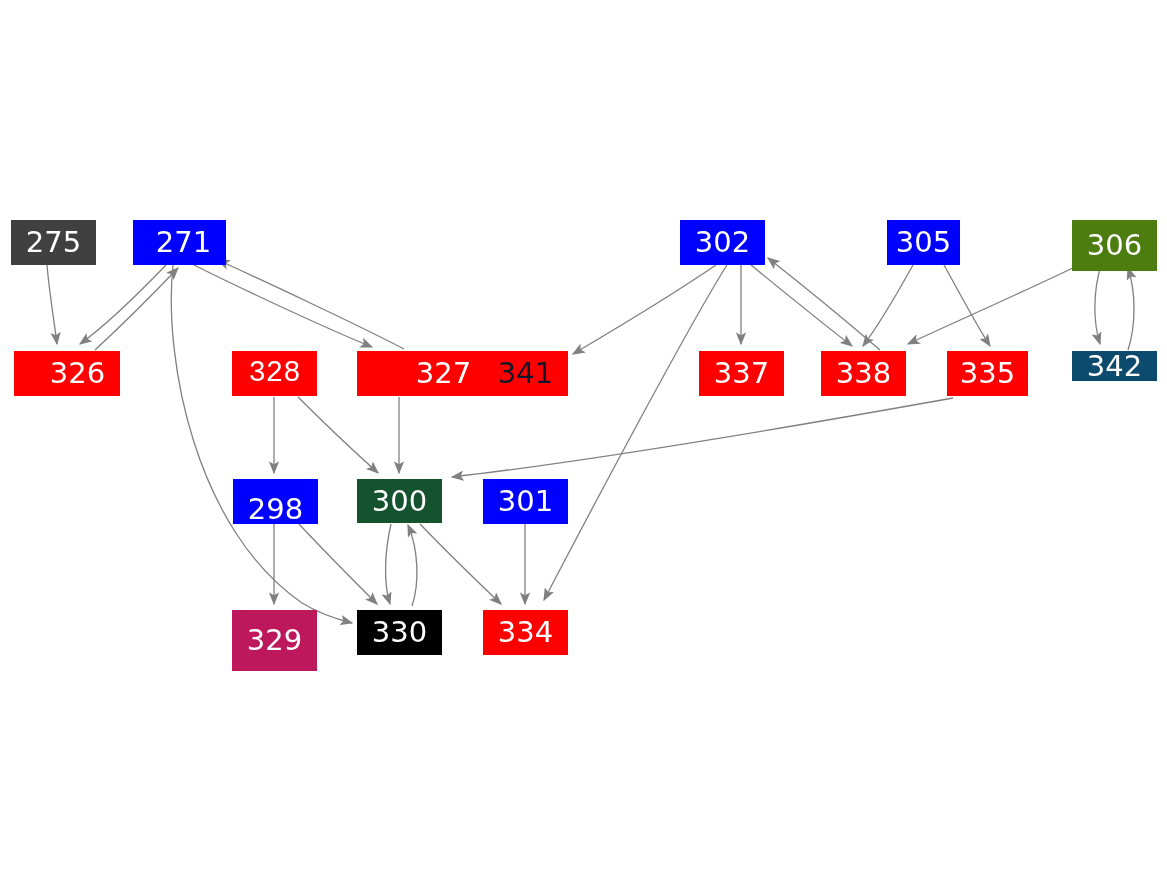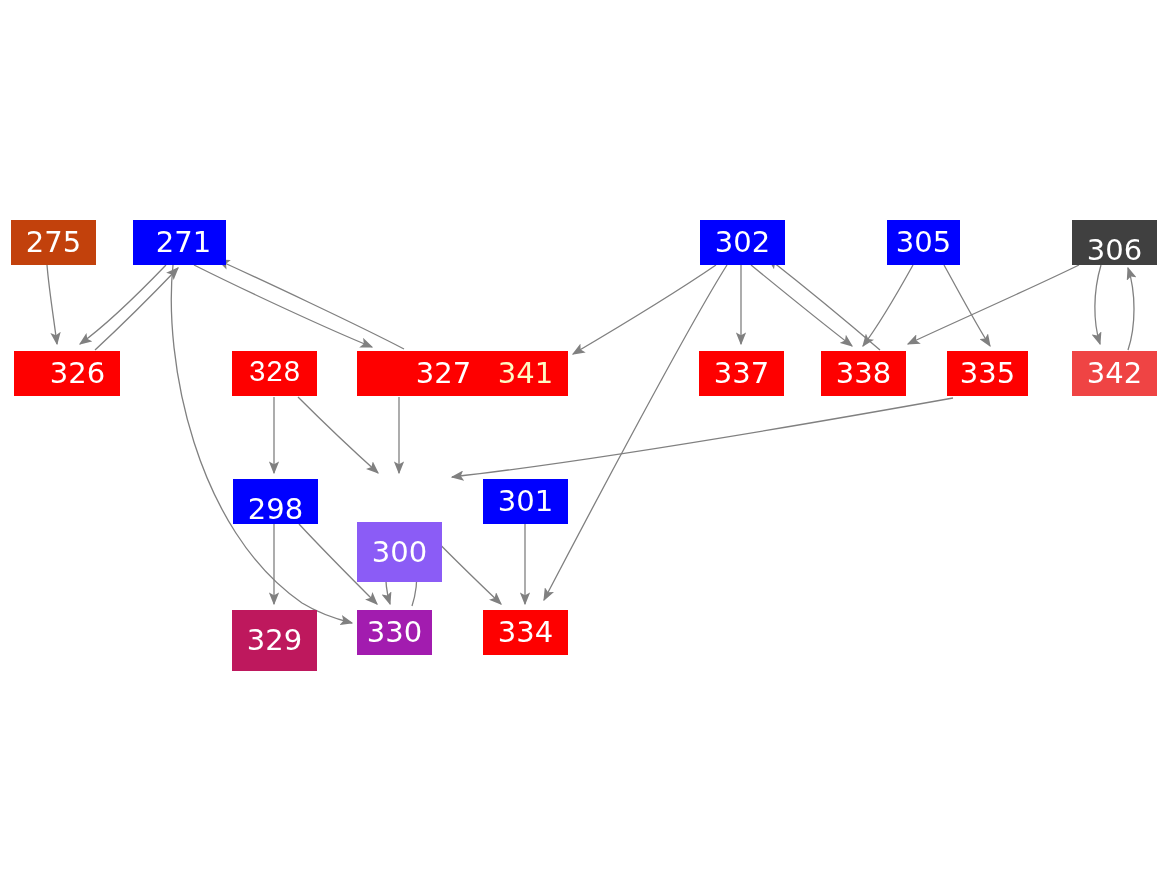--- a/index.html
+++ b/index.html
@@ -45,71 +45,71 @@
         <path d="M 727,265 C 689,325 590,512 544,600" fill="none" stroke="#808080" stroke-width="1.3" marker-end="url(#arrowhead)"></path>
         <path d="M 913,265 C 898,292 878,326 863,346" fill="none" stroke="#808080" stroke-width="1.3" marker-end="url(#arrowhead)"></path>
         <path d="M 944,265 C 959,292 977,326 990,346" fill="none" stroke="#808080" stroke-width="1.3" marker-end="url(#arrowhead)"></path>
         <path d="M 1079,265 C 1030,289 946,326 908,344" fill="none" stroke="#808080" stroke-width="1.3" marker-end="url(#arrowhead)"></path>
         <path d="M 1101,265 C 1093,292 1093,322 1100,344" fill="none" stroke="#808080" stroke-width="1.3" marker-end="url(#arrowhead)"></path>
         <path d="M 1128,350 C 1136,326 1136,292 1128,268" fill="none" stroke="#808080" stroke-width="1.3" marker-end="url(#arrowhead)"></path>
         <path d="M 953,398 C 830,420 600,460 452,477" fill="none" stroke="#808080" stroke-width="1.3" marker-end="url(#arrowhead)"></path>
       </g>
   </svg>
   <div id="node-layer">
-      <div class="node" style="left: 11px; top: 220px; width: 85px; height: 45px; background: #c2410c; color: rgb(255, 255, 255);">
+      <div class="node" style="left: 11px; top: 220px; width: 85px; height: 45px; background: #404040; color: rgb(255, 255, 255);">
         <span>275</span>
       </div>
       <div class="node" style="left: 133px; top: 220px; width: 85px; height: 45px; background: rgb(0, 0, 255); color: rgb(255, 255, 255); padding-left: 8px;">
         <span>271</span>
       </div>
-      <div class="node" style="left: 700px; top: 220px; width: 85px; height: 45px; background: rgb(0, 0, 255); color: rgb(255, 255, 255);">
+      <div class="node" style="left: 680px; top: 220px; width: 85px; height: 45px; background: rgb(0, 0, 255); color: rgb(255, 255, 255);">
         <span>302</span>
       </div>
       <div class="node" style="left: 887px; top: 220px; width: 73px; height: 45px; background: rgb(0, 0, 255); color: rgb(255, 255, 255);">
         <span>305</span>
       </div>
-      <div class="node" style="left: 1072px; top: 220px; width: 85px; height: 45px; background: #404040; color: rgb(255, 255, 255); align-items: flex-end;">
+      <div class="node" style="left: 1072px; top: 220px; width: 85px; height: 51px; background: #4d7c0f; color: rgb(255, 255, 255);">
         <span>306</span>
       </div>
       <div class="node" style="left: 14px; top: 351px; width: 85px; height: 45px; background: rgb(254, 0, 0); color: rgb(255, 255, 255); padding-left: 21px;">
         <span>326</span>
       </div>
       <div class="node" style="left: 232px; top: 351px; width: 85px; height: 45px; background: rgb(254, 0, 0); color: rgb(255, 255, 255); font-family: Liberation Mono, monospace;">
         <span>328</span>
       </div>
       <div class="node" style="left: 357px; top: 351px; width: 85px; height: 45px; background: rgb(254, 0, 0); color: rgb(255, 255, 255); padding-left: 44px;">
         <span>327</span>
       </div>
-      <div class="node" style="left: 483px; top: 351px; width: 85px; height: 45px; background: rgb(254, 0, 0); color: #fef9c3;">
+      <div class="node" style="left: 483px; top: 351px; width: 85px; height: 45px; background: rgb(254, 0, 0); color: #0f172a;">
         <span>341</span>
       </div>
       <div class="node" style="left: 699px; top: 351px; width: 85px; height: 45px; background: rgb(254, 0, 0); color: rgb(255, 255, 255);">
         <span>337</span>
       </div>
       <div class="node" style="left: 821px; top: 351px; width: 85px; height: 45px; background: rgb(254, 0, 0); color: rgb(255, 255, 255);">
         <span>338</span>
       </div>
       <div class="node" style="left: 947px; top: 351px; width: 81px; height: 45px; background: rgb(254, 0, 0); color: rgb(255, 255, 255);">
         <span>335</span>
       </div>
-      <div class="node" style="left: 1072px; top: 351px; width: 85px; height: 45px; background: #ef4444; color: rgb(255, 255, 255);">
+      <div class="node" style="left: 1072px; top: 351px; width: 85px; height: 30px; background: #0c4a6e; color: rgb(255, 255, 255);">
         <span>342</span>
       </div>
       <div class="node" style="left: 233px; top: 479px; width: 85px; height: 45px; background: rgb(0, 0, 255); color: rgb(255, 255, 255); align-items: flex-end;">
         <span>298</span>
       </div>
-      <div class="node" style="left: 357px; top: 479px; width: 85px; height: 60px; background: #8b5cf6; color: rgb(255, 255, 255); margin-top: 43px;">
+      <div class="node" style="left: 357px; top: 479px; width: 85px; height: 44px; background: #14532d; color: rgb(255, 255, 255);">
         <span>300</span>
       </div>
       <div class="node" style="left: 483px; top: 479px; width: 85px; height: 45px; background: rgb(0, 0, 255); color: rgb(255, 255, 255);">
         <span>301</span>
       </div>
       <div class="node" style="left: 232px; top: 610px; width: 85px; height: 61px; background: #be185d; color: rgb(255, 255, 255);">
         <span>329</span>
       </div>
-      <div class="node" style="left: 357px; top: 610px; width: 75px; height: 45px; background: #a21caf; color: rgb(255, 255, 255);">
+      <div class="node" style="left: 357px; top: 610px; width: 85px; height: 45px; background: #000000; color: rgb(255, 255, 255);">
         <span>330</span>
       </div>
       <div class="node" style="left: 483px; top: 610px; width: 85px; height: 45px; background: rgb(254, 0, 0); color: rgb(255, 255, 255);">
         <span>334</span>
       </div>
     </div>
 </div>
 
 </body></html>

